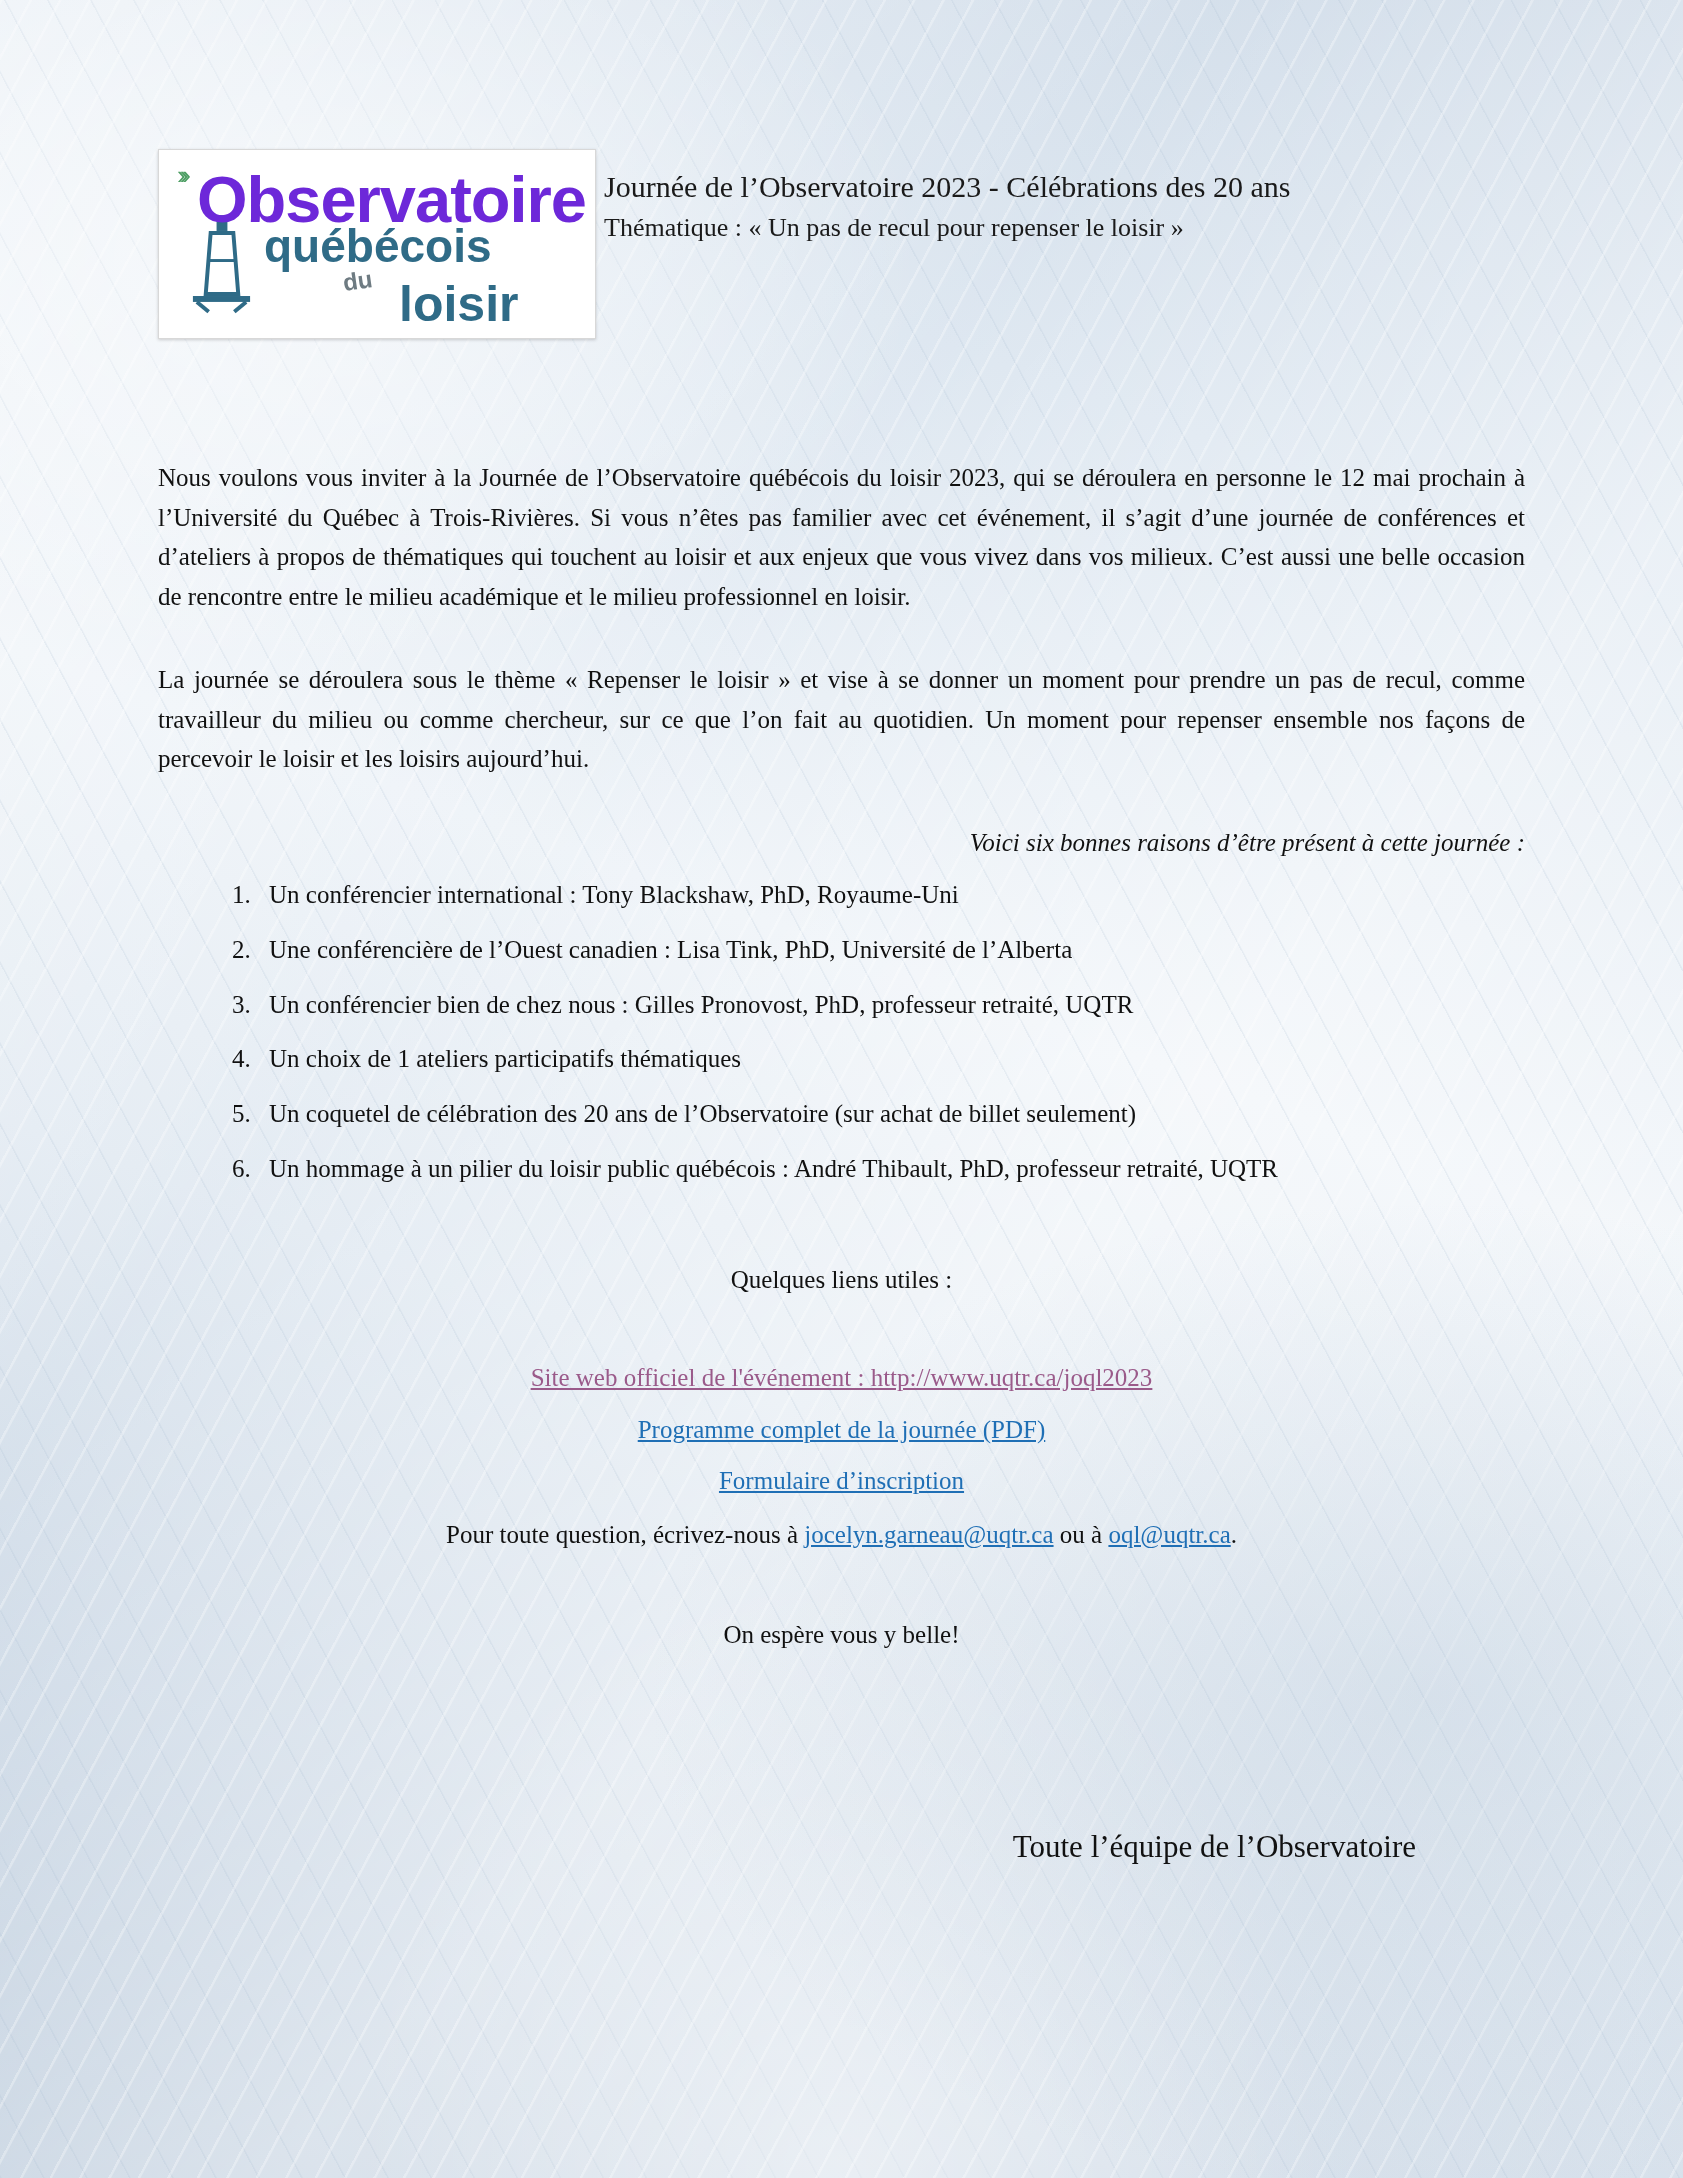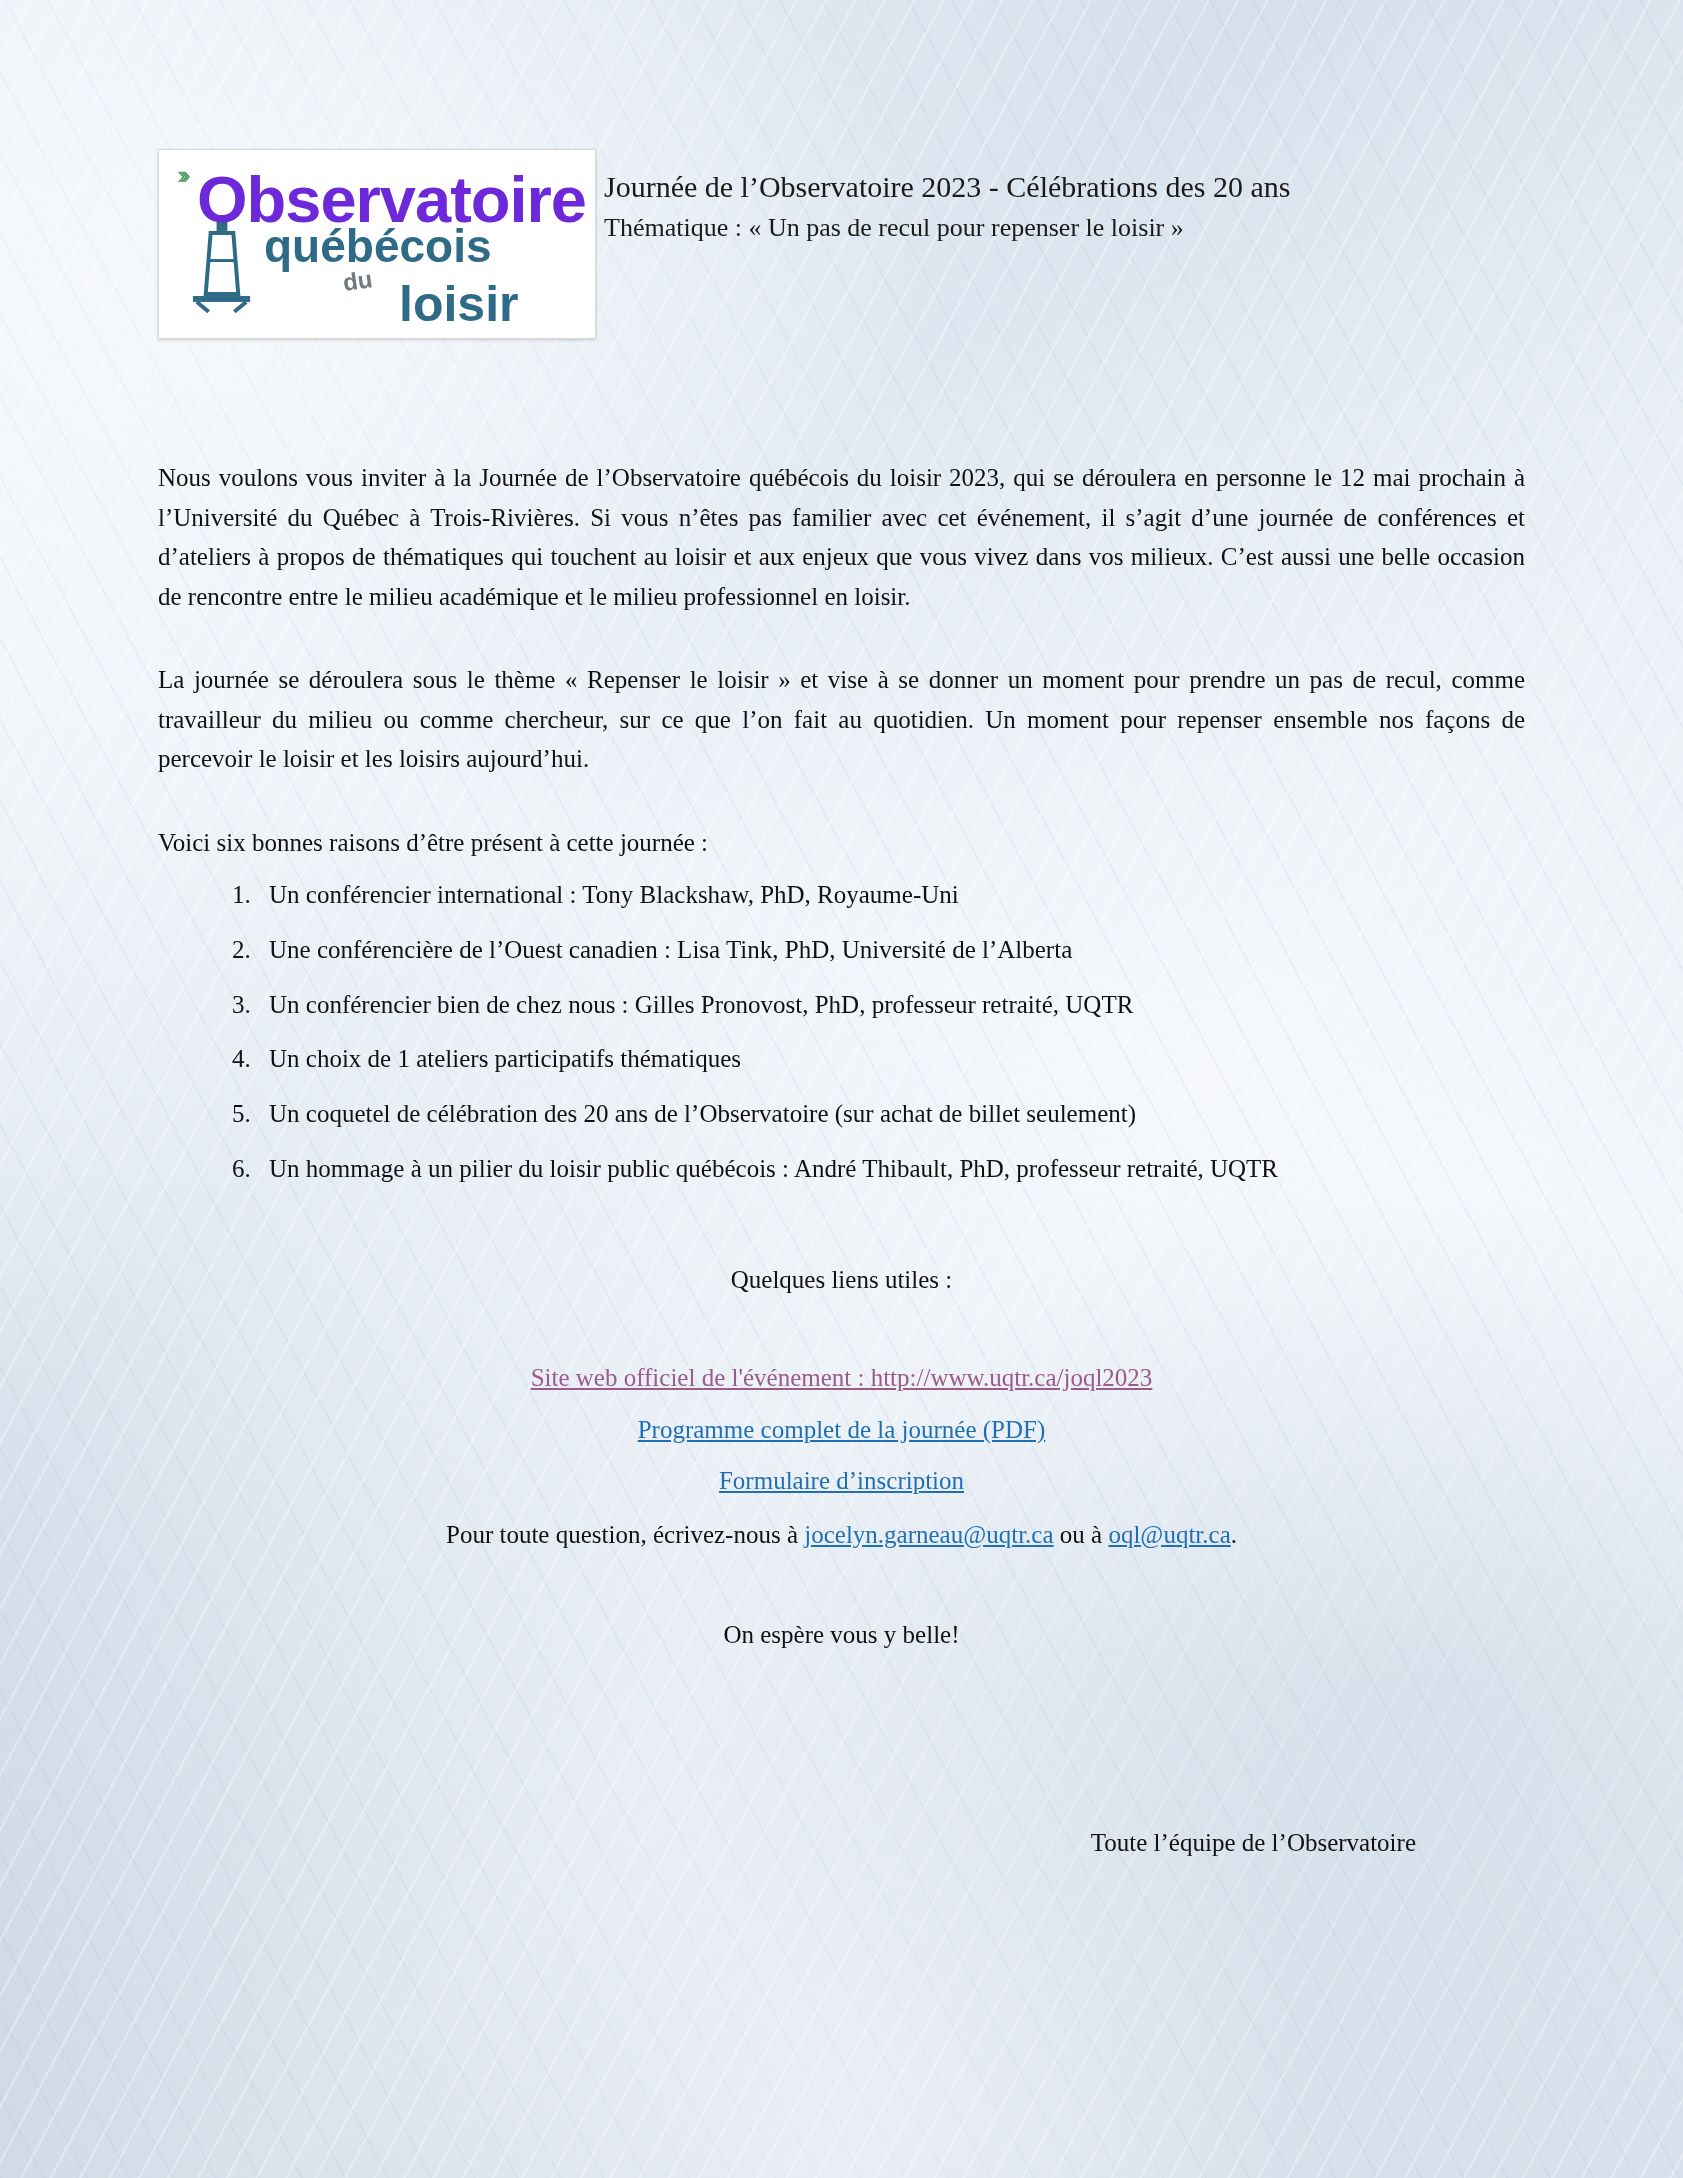--- a/index.html
+++ b/index.html
@@ -155,21 +155,22 @@
     font-size: 25px;
     line-height: 1.58;
     color: #111111;
     text-align: justify;
   }
   .para {
     margin: 0 0 44px 0;
   }
   .para.lead-in {
     margin-bottom: 14px;
-    text-align: left;
+    text-align: right;
+    font-style: italic;
   }
 
   ol.reasons {
     margin: 0 0 0 0;
     padding-left: 99px;
     font-size: 25px;
     line-height: 1.55;
     color: #111111;
   }
   ol.reasons li {
@@ -204,21 +205,21 @@
     margin-top: 14px;
   }
   .hope-line {
     margin-top: 61px;
   }
 
   .signature {
     margin-top: 168px;
     text-align: right;
     padding-right: 109px;
-    font-size: 25px;
+    font-size: 31px;
     color: #111111;
   }
 </style>
 </head>
 <body>
 
 <div class="page">
   <div class="content">
 
     <div class="header">

